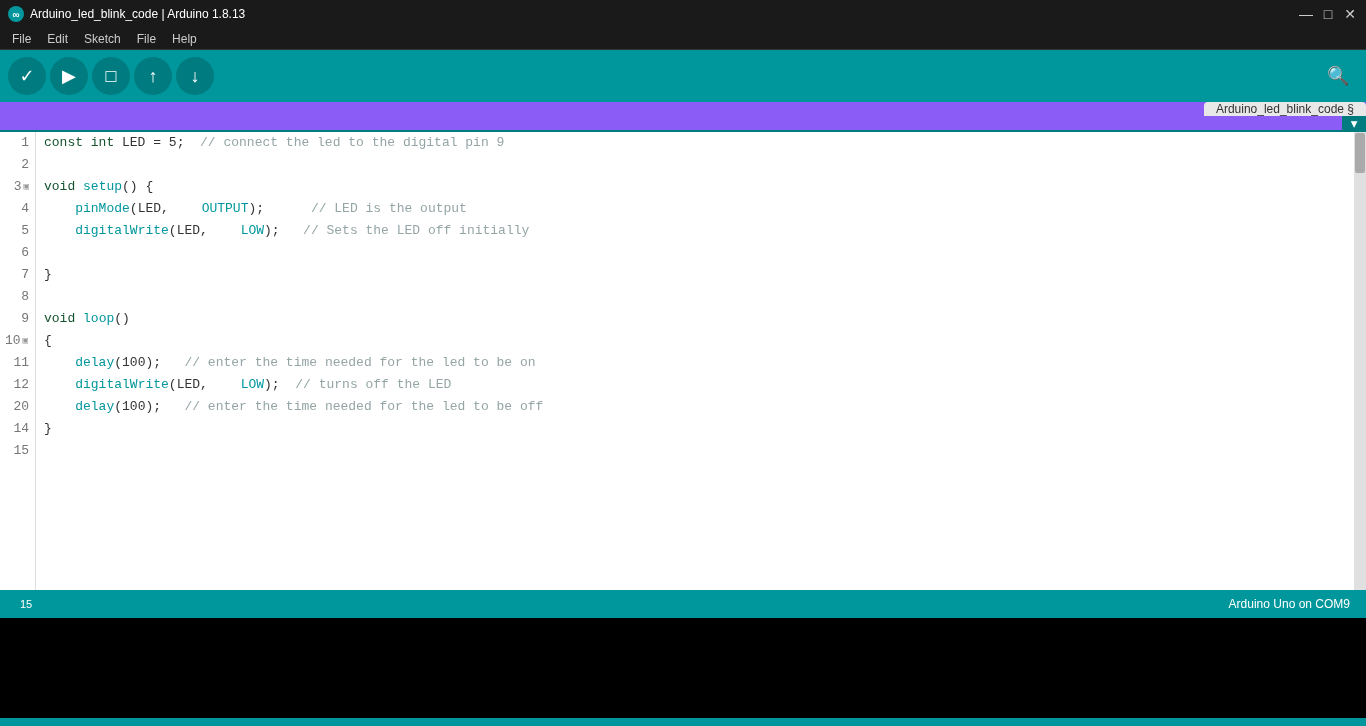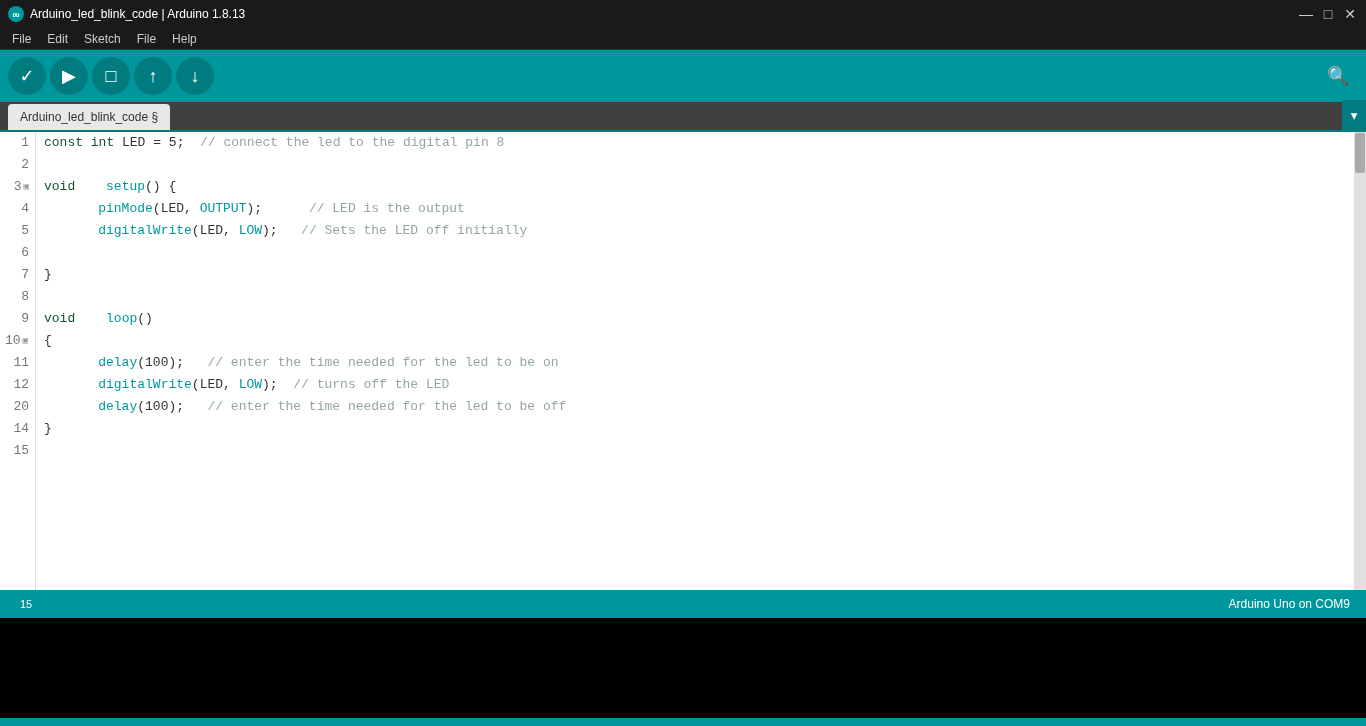--- a/index.html
+++ b/index.html
@@ -75,26 +75,27 @@
       background: transparent;
       border: none;
       color: white;
       font-size: 18px;
       cursor: pointer;
       display: flex; align-items: center; justify-content: center;
     }
 
     
     #tab-bar {
-      background: #404040;
+      background: #8b5cf6;
       height: 30px;
       display: flex;
       align-items: flex-end;
       padding-left: 8px;
       border-bottom: 2px solid #007c80;
+      flex-direction: column;
     }
     .tab {
       background: #e8e8e8;
       height: 26px;
       padding: 0 12px;
       display: flex; align-items: center;
       font-family: Arial, sans-serif;
       font-size: 12px;
       color: #333;
       border-radius: 4px 4px 0 0;
@@ -149,22 +150,22 @@
     .code-line {
       height: 22px;
       line-height: 22px;
       font-family: 'Courier New', Courier, monospace;
       font-size: 13px;
       white-space: pre;
       color: #333;
     }
     
     .kw { color: #14532d; font-weight: normal; text-align: center; } 
-    .fn { color: #00979c; margin-left: 23px; } 
-    .cn { color: #00979c; } 
+    .fn { color: #00979c; } 
+    .cn { color: #00979c; margin-left: 25px; } 
     .cm { color: #95a5a6; }
 
     
     #v-scrollbar {
       position: absolute;
       right: 0; top: 0;
       width: 12px;
       height: 100%;
       background: #e0e0e0;
     }
@@ -268,21 +269,21 @@
     <div class="line-num">9</div>
     <div class="line-num" style="display:flex;align-items:center;justify-content:center;gap:2px;">10<span style="font-size:9px;color:#999;">▣</span></div>
     <div class="line-num">11</div>
     <div class="line-num">12</div>
     <div class="line-num">20</div>
     <div class="line-num">14</div>
     <div class="line-num">15</div>
   </div>
 
   <div id="code-area">
-    <div class="code-line"><span class="kw">const int</span> LED = 5;  <span class="cm">// connect the led to the digital pin 8</span></div>
+    <div class="code-line"><span class="kw">const int</span> LED = 5;  <span class="cm">// connect the led to the digital pin 9</span></div>
     <div class="code-line"></div>
     <div class="code-line"><span class="kw">void</span> <span class="fn">setup</span>() {</div>
     <div class="code-line">    <span class="fn">pinMode</span>(LED, <span class="cn">OUTPUT</span>);      <span class="cm">// LED is the output</span></div>
     <div class="code-line">    <span class="fn">digitalWrite</span>(LED, <span class="cn">LOW</span>);   <span class="cm">// Sets the LED off initially</span></div>
     <div class="code-line"></div>
     <div class="code-line">}</div>
     <div class="code-line"></div>
     <div class="code-line"><span class="kw">void</span> <span class="fn">loop</span>()</div>
     <div class="code-line">{</div>
     <div class="code-line">    <span class="fn">delay</span>(100);   <span class="cm">// enter the time needed for the led to be on</span></div>

